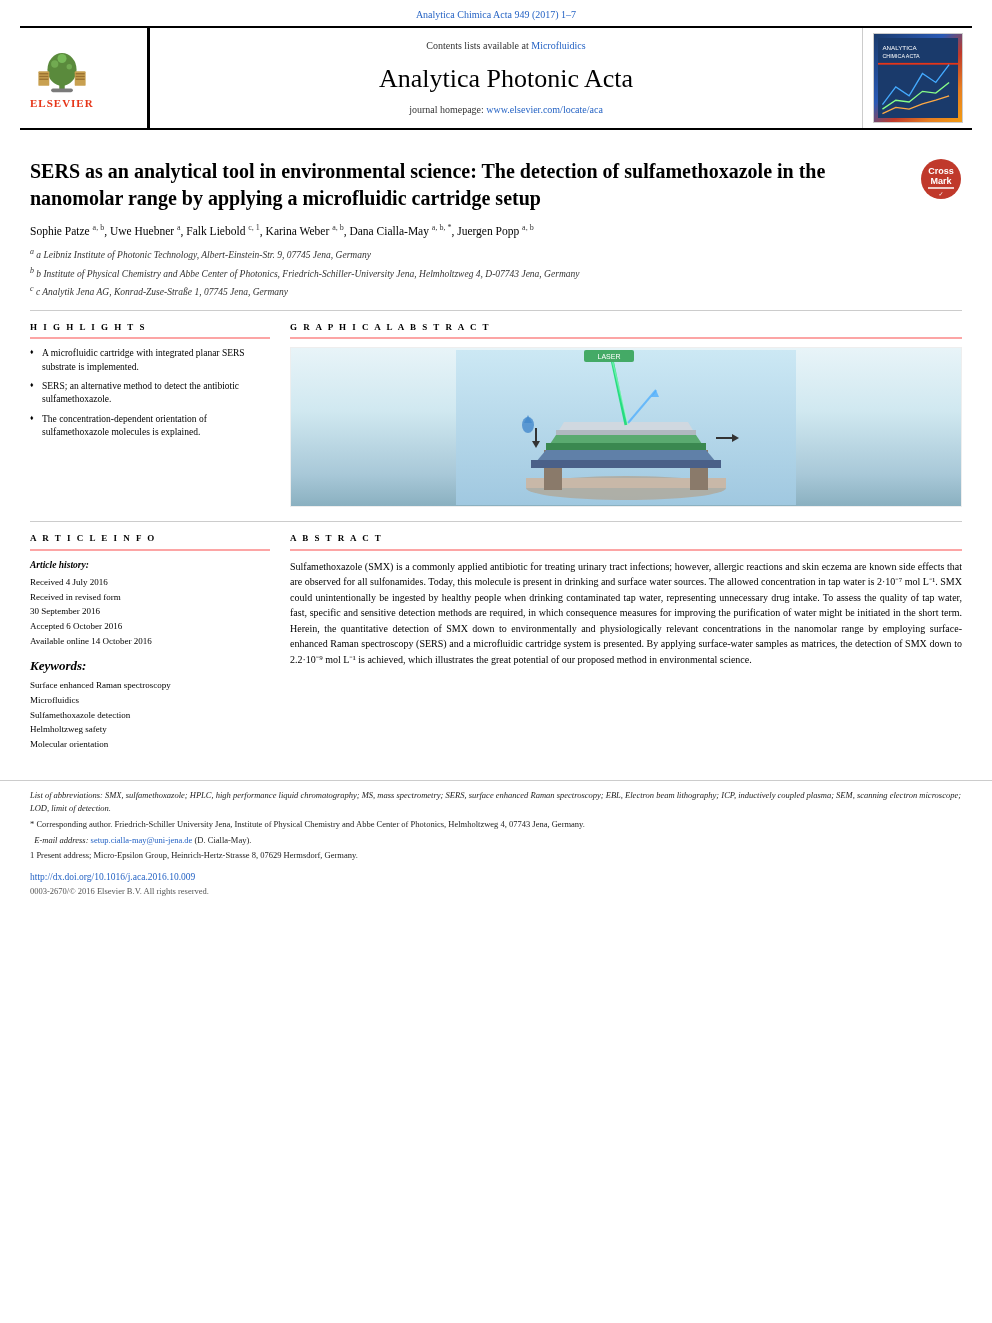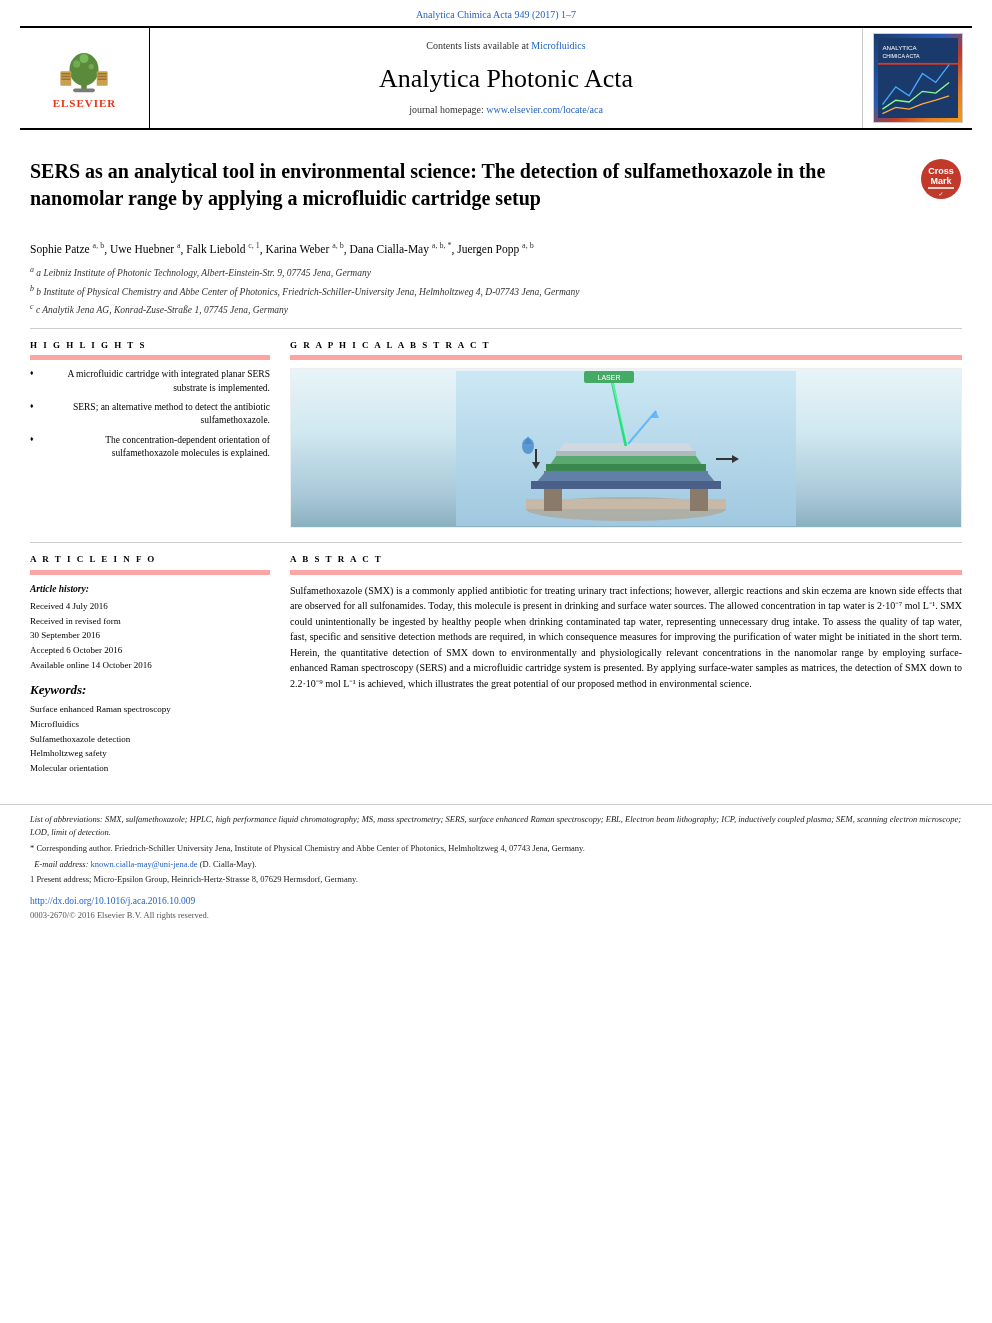--- a/index.html
+++ b/index.html
@@ -25,23 +25,22 @@
       border-bottom: 2px solid #000;
       display: flex;
       align-items: stretch;
       margin: 0 20px;
     }
 
     .header-logo-left {
       width: 130px;
       display: flex;
       align-items: center;
-      justify-content: center;
       padding: 10px;
-      border-right: 1px solid #000000;
+      border-right: 3px solid #000000;
     }
 
     .header-center {
       flex: 1;
       display: flex;
       flex-direction: column;
       align-items: center;
       justify-content: center;
       padding: 10px;
     }
@@ -117,21 +116,21 @@
       letter-spacing: 1px;
     }
 
     .main-content {
       padding: 14px 30px;
     }
 
     .article-title-section {
       display: flex;
       align-items: flex-start;
-      margin-bottom: 28px;
+      margin-bottom: 10px;
     }
 
     .article-title {
       flex: 1;
       font-size: 20px;
       font-weight: bold;
       line-height: 1.35;
       color: #000;
       margin-right: 10px;
     }
@@ -175,28 +174,27 @@
       flex: 1;
     }
 
     .section-heading {
       font-size: 9px;
       font-weight: bold;
       letter-spacing: 2px;
       text-transform: uppercase;
       color: #000;
       margin-bottom: 8px;
-      border-bottom: 5px solid #fca5a5;
+      border-bottom: 2px solid #fca5a5;
       padding-bottom: 4px;
     }
 
     .highlights-list {
       list-style: none;
       padding: 0;
-      text-align: right;
     }
 
     .highlights-list li {
       font-size: 9.5px;
       margin-bottom: 6px;
       padding-left: 12px;
       position: relative;
       line-height: 1.4;
     }
 
@@ -496,21 +494,21 @@
 
 <div class="footnotes-section">
   <p>
     <em>List of abbreviations: SMX, sulfamethoxazole; HPLC, high performance liquid chromatography; MS, mass spectrometry; SERS, surface enhanced Raman spectroscopy; EBL, Electron beam lithography; ICP, inductively coupled plasma; SEM, scanning electron microscope; LOD, limit of detection.</em>
   </p>
   <p>
     <span>* Corresponding author. Friedrich-Schiller University Jena, Institute of Physical Chemistry and Abbe Center of Photonics, Helmholtzweg 4, 07743 Jena, Germany.</span>
   </p>
   <p>
     &nbsp;&nbsp;<em><span>E-mail address:</span></em>
-    <span class="footnote-email">known.cialla-may@uni-jena.de</span>
+    <span class="footnote-email">setup.cialla-may@uni-jena.de</span>
     <span>(D. Cialla-May).</span>
   </p>
   <p>
     <span>1 Present address; Micro-Epsilon Group, Heinrich-Hertz-Strasse 8, 07629 Hermsdorf, Germany.</span>
   </p>
 </div>
 
 <div class="doi-line">http://dx.doi.org/10.1016/j.aca.2016.10.009</div>
 
 <div class="issn-line">0003-2670/© 2016 Elsevier B.V. All rights reserved.</div>

